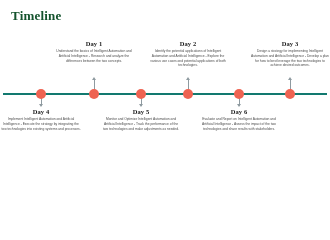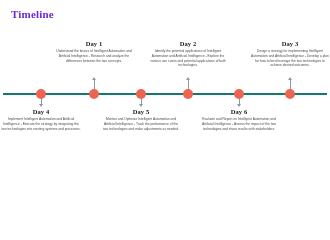--- a/index.html
+++ b/index.html
@@ -13,22 +13,22 @@
     font-family: "Liberation Sans", sans-serif;
     overflow: hidden;
     position: relative;
   }
   #page-title {
     position: absolute;
     left: 11px;
     top: 8px;
     font-family: "Liberation Serif", serif;
     font-weight: bold;
-    font-size: 11px;
-    color: #6d28d9;
+    font-size: 13px;
+    color: #14532d;
     letter-spacing: 0.2px;
     white-space: nowrap;
   }
 
   
   #timeline-axis {
     position: absolute;
     left: 3px;
     top: 93px;
     width: 324px;

